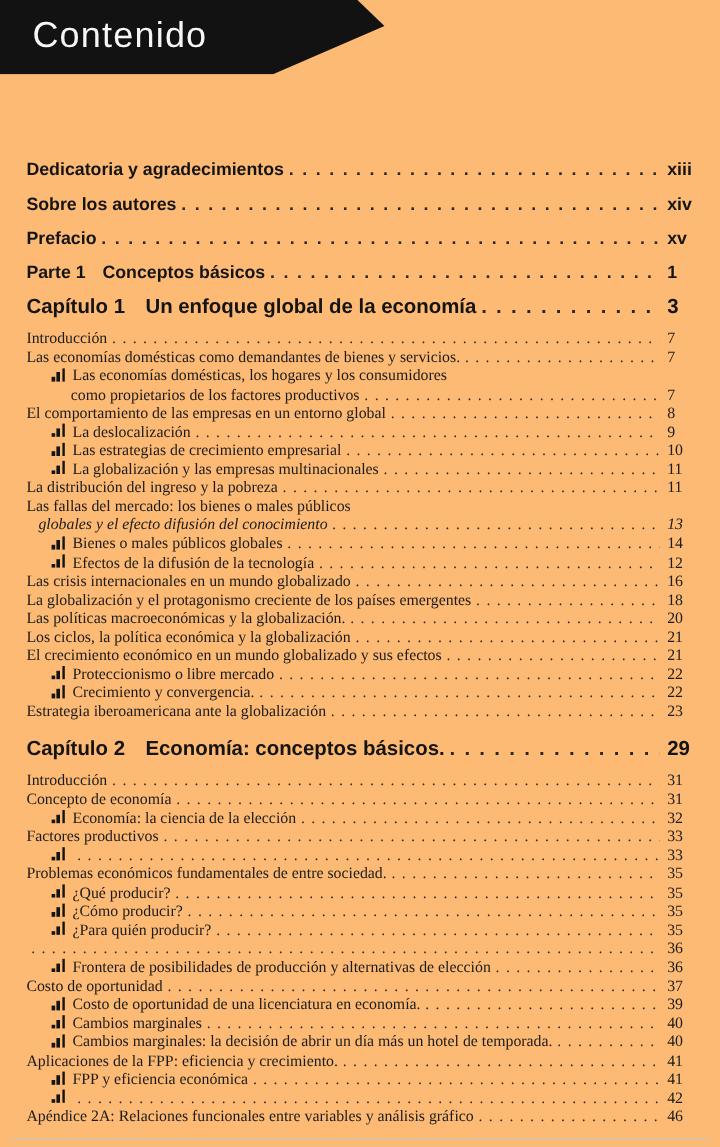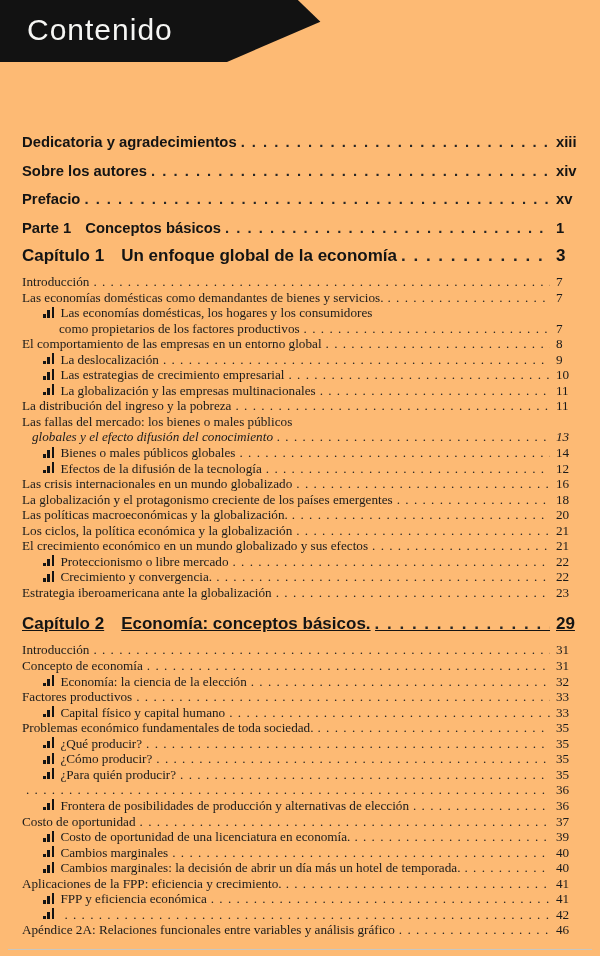--- a/index.html
+++ b/index.html
@@ -39,21 +39,21 @@
   }
   .fm .prefix{margin-right:14px;}
   
   .ch{
     font:700 17px "Liberation Sans", sans-serif;
     line-height:22px;
     margin:3px 0 7px 0;
     color:#141414;
   }
   .ch .prefix{margin-right:17px;}
-  .ch-gap{margin-top:13px;text-decoration:underline;}
+  .ch-gap{margin-top:13px;}
   
   .entry{
     font:13.2px/15.55px "Liberation Serif", serif;
     color:#1b1b1b;
   }
   .with-icon{padding-left:21px;}
   .cont-icon{padding-left:37px;}
   .cont-plain{padding-left:10px;font-style:italic;}
   
   .leader{
@@ -287,26 +287,25 @@
         <span class="label">Factores productivos</span>
         <span class="leader">. . . . . . . . . . . . . . . . . . . . . . . . . . . . . . . . . . . . . . . . . . . . . . . . . . . . . . . . . . . . . . . . . . . . . . . . . . . . . . . . . . . . . . . . . . </span>
         <span class="page-num">33</span>
       </div>
       <div class="row entry with-icon">
         <span class="bars">
           <i style="height: 3.5px;"></i>
           <i style="height: 7.5px;"></i>
           <i style="height: 11px;"></i>
         </span>
-        <span class="label">Capital físico y capital humano</span>
         <span class="leader">. . . . . . . . . . . . . . . . . . . . . . . . . . . . . . . . . . . . . . . . . . . . . . . . . . . . . . . . . . . . . . . . . . . . . . . . . . . . . . . . . . . . . . . . . . </span>
         <span class="page-num">33</span>
       </div>
       <div class="row entry">
-        <span class="label">Problemas económico fundamentales de toda sociedad.</span>
+        <span class="label">Problemas económicos fundamentales de entre sociedad.</span>
         <span class="leader">. . . . . . . . . . . . . . . . . . . . . . . . . . . . . . . . . . . . . . . . . . . . . . . . . . . . . . . . . . . . . . . . . . . . . . . . . . . . . . . . . . . . . . . . . . </span>
         <span class="page-num">35</span>
       </div>
       <div class="row entry with-icon">
         <span class="bars">
           <i style="height: 3.5px;"></i>
           <i style="height: 7.5px;"></i>
           <i style="height: 11px;"></i>
         </span>
         <span class="label">¿Qué producir?</span>

